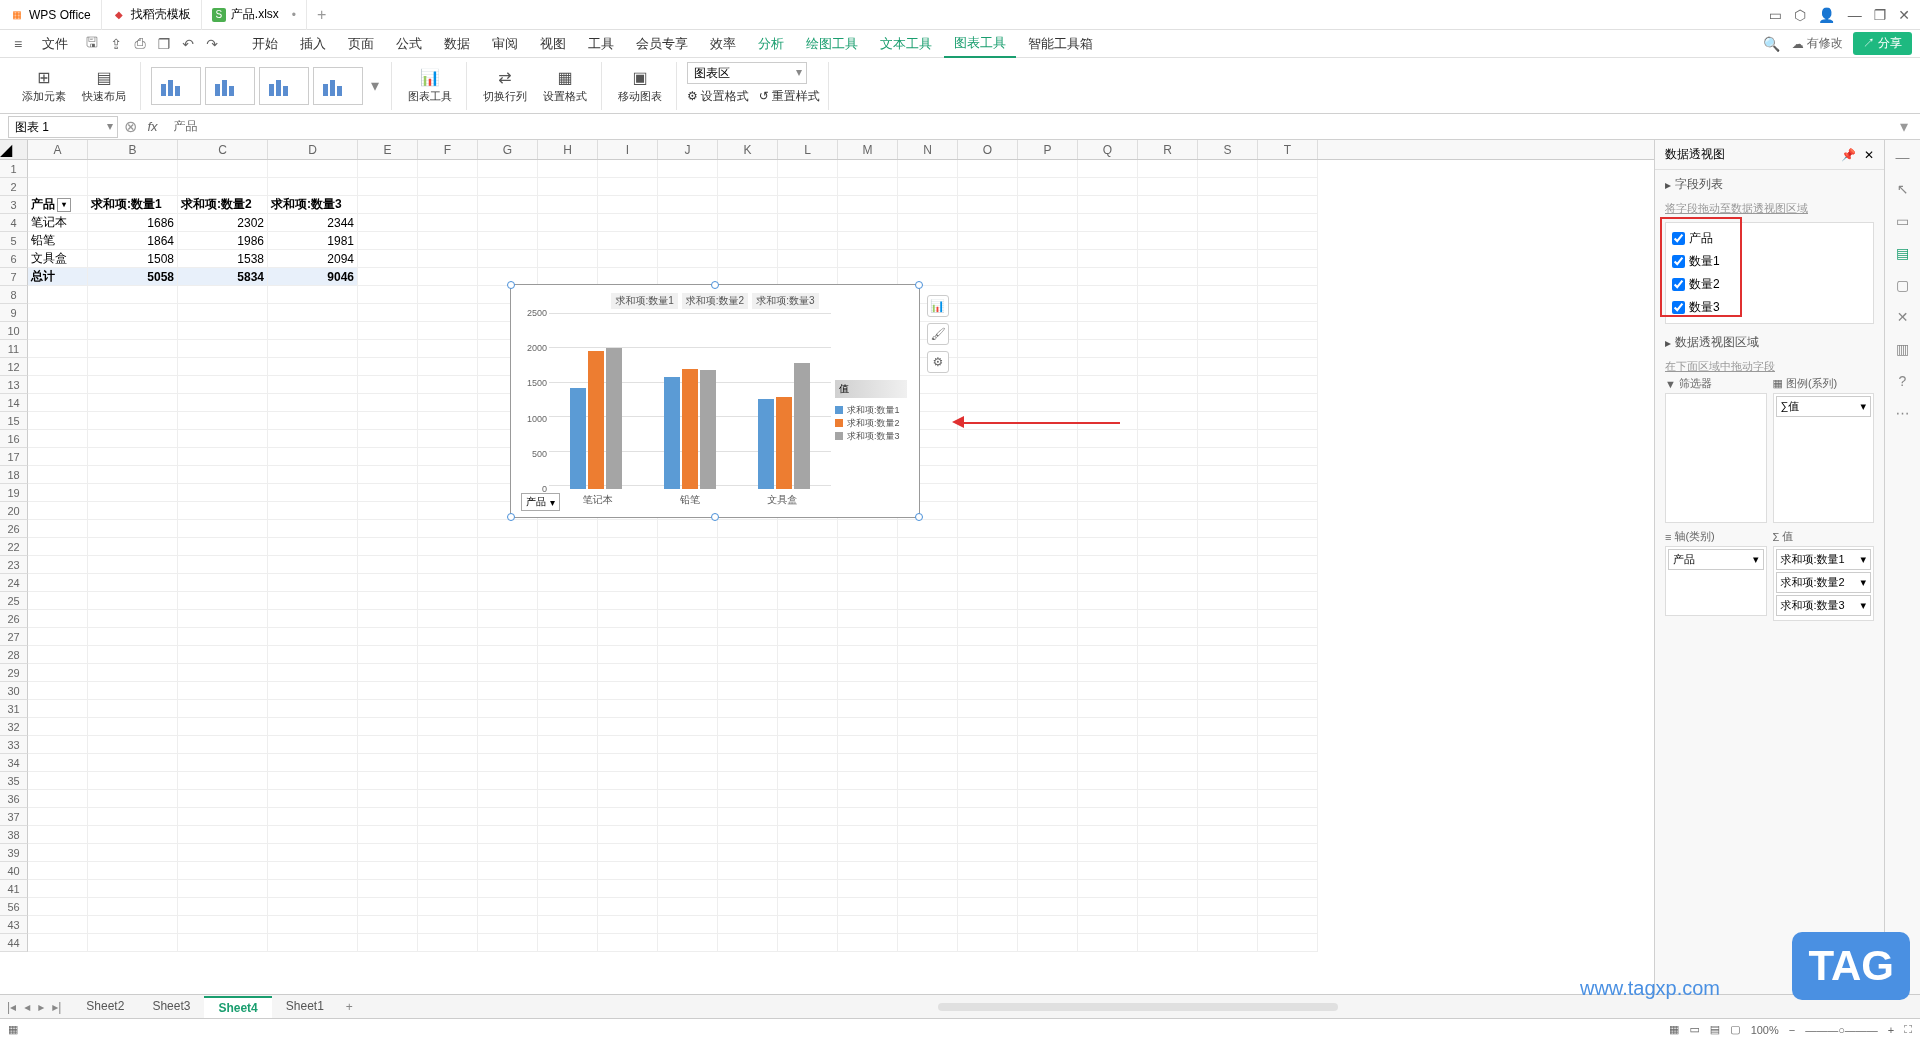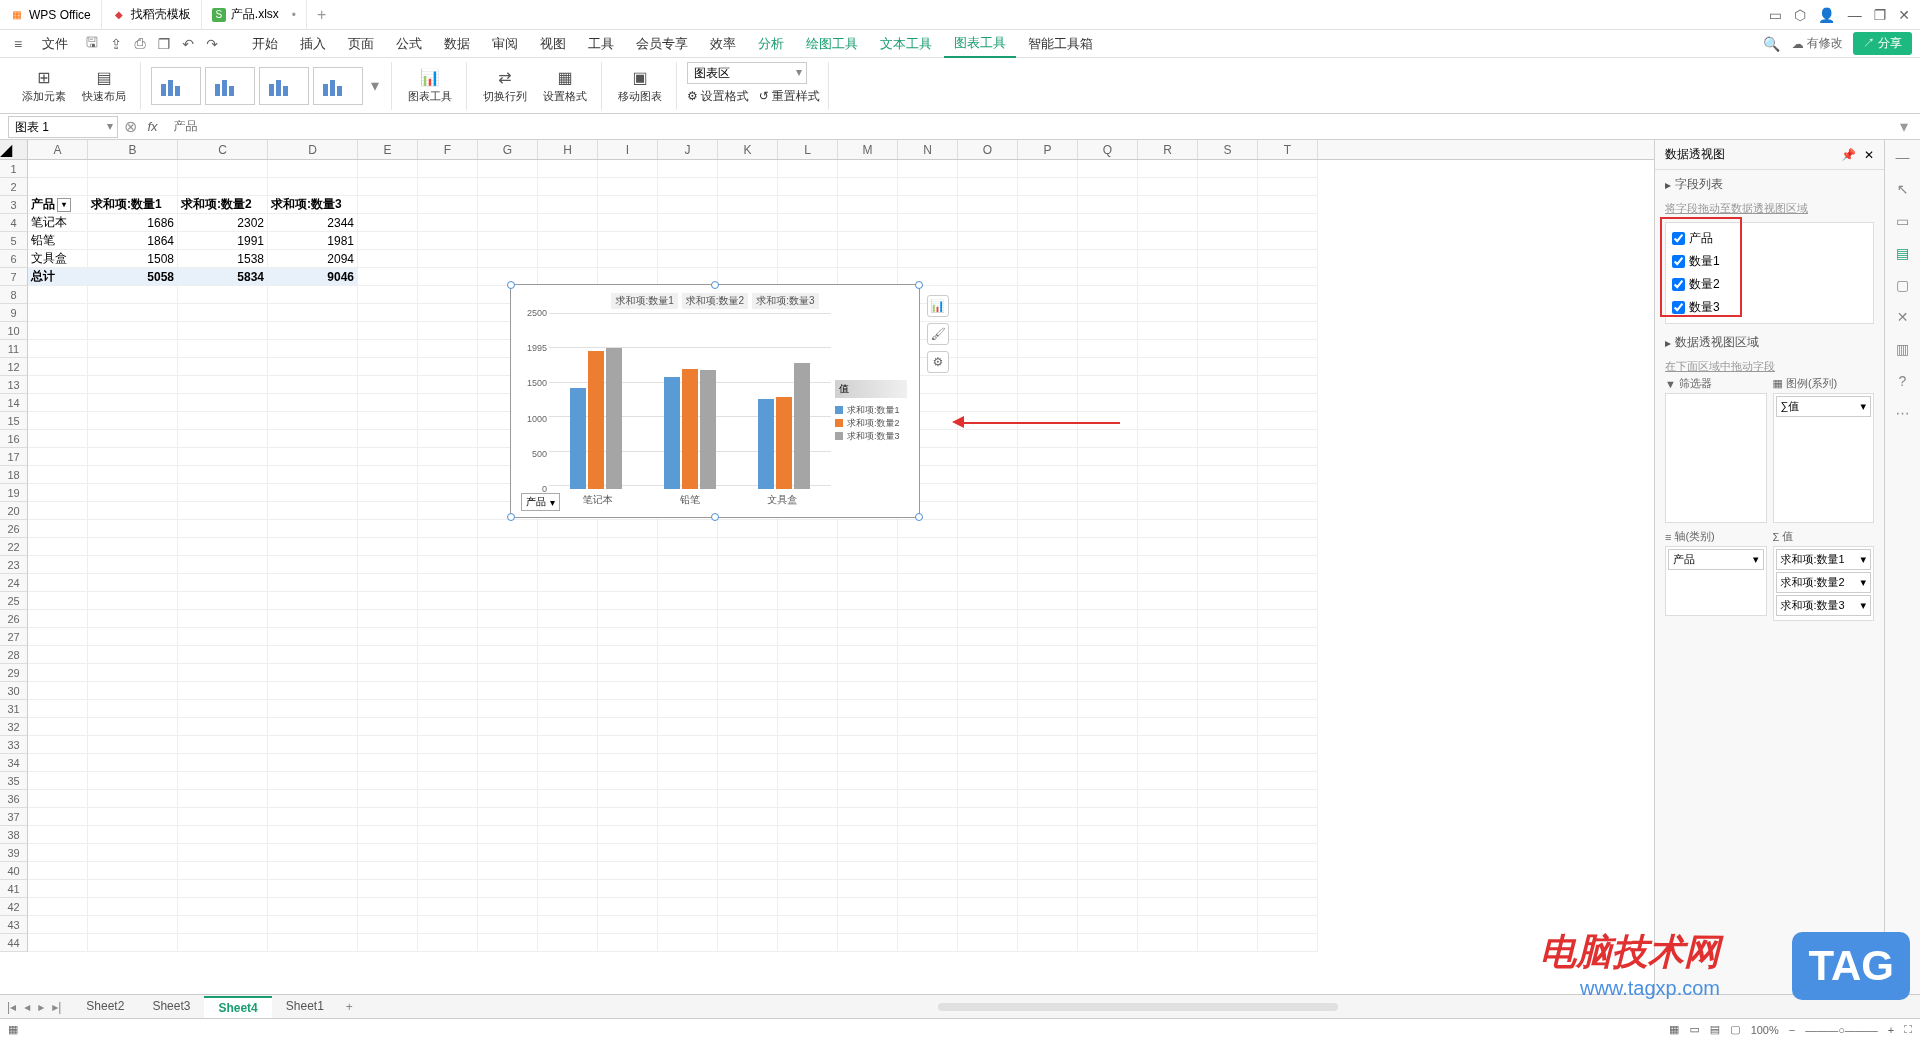--- a/index.html
+++ b/index.html
@@ -344,21 +344,21 @@
           <div class="row-h">32</div>
           <div class="row-h">33</div>
           <div class="row-h">34</div>
           <div class="row-h">35</div>
           <div class="row-h">36</div>
           <div class="row-h">37</div>
           <div class="row-h">38</div>
           <div class="row-h">39</div>
           <div class="row-h">40</div>
           <div class="row-h">41</div>
-          <div class="row-h">42</div>
+          <div class="row-h">56</div>
           <div class="row-h">43</div>
           <div class="row-h">44</div>
         </div>
       <div class="cells" id="cells">
           <div class="cell-row">
             <div class="cell" style="width: 60px;"></div>
             <div class="cell" style="width: 90px;"></div>
             <div class="cell" style="width: 90px;"></div>
             <div class="cell" style="width: 90px;"></div>
             <div class="cell" style="width: 60px;"></div>
@@ -440,21 +440,21 @@
             <div class="cell" style="width: 60px;"></div>
             <div class="cell" style="width: 60px;"></div>
             <div class="cell" style="width: 60px;"></div>
             <div class="cell" style="width: 60px;"></div>
             <div class="cell" style="width: 60px;"></div>
             <div class="cell" style="width: 60px;"></div>
           </div>
           <div class="cell-row">
             <div class="cell" style="width: 60px;">铅笔</div>
             <div class="cell right" style="width: 90px;">1864</div>
-            <div class="cell right" style="width: 90px;">1991</div>
+            <div class="cell right" style="width: 90px;">1986</div>
             <div class="cell right" style="width: 90px;">1981</div>
             <div class="cell" style="width: 60px;"></div>
             <div class="cell" style="width: 60px;"></div>
             <div class="cell" style="width: 60px;"></div>
             <div class="cell" style="width: 60px;"></div>
             <div class="cell" style="width: 60px;"></div>
             <div class="cell" style="width: 60px;"></div>
             <div class="cell" style="width: 60px;"></div>
             <div class="cell" style="width: 60px;"></div>
             <div class="cell" style="width: 60px;"></div>
@@ -1346,21 +1346,21 @@
               <div class="grid-line" style="top: 17.6%;"></div>
               <div class="grid-line" style="top: 35.2%;"></div>
               <div class="grid-line" style="top: 52.8%;"></div>
               <div class="grid-line" style="top: 70.4%;"></div>
               <div class="grid-line" style="top: 88%;"></div>
             <div class="y-axis" id="y-axis">
                 <div class="y-tick" style="top: 100%;">0</div>
                 <div class="y-tick" style="top: 80%;">500</div>
                 <div class="y-tick" style="top: 60%;">1000</div>
                 <div class="y-tick" style="top: 40%;">1500</div>
-                <div class="y-tick" style="top: 20%;">1995</div>
+                <div class="y-tick" style="top: 20%;">2000</div>
                 <div class="y-tick" style="top: 0%;">2500</div>
               </div>
             <div class="bars-area" id="bars-area">
                 <div class="bar-group">
                   <div class="bar c1" style="height: 101.16px;"></div>
                   <div class="bar c2" style="height: 138.12px;"></div>
                   <div class="bar c3" style="height: 140.64px;"></div>
                 </div>
                 <div class="bar-group">
                   <div class="bar c1" style="height: 111.84px;"></div>
@@ -1530,16 +1530,15 @@
     <span>▢</span>
     <span>100%</span>
     <span>−</span>
     <span>———○———</span>
     <span>+</span>
     <span>⛶</span>
   </div>
 </div>
 
 <div class="watermark" style="right:200px">
-  <div class="watermark-text1">电脑技术网</div>
   <div class="watermark-text2">www.tagxp.com</div>
 </div>
 <div class="watermark-tag">TAG</div>
 
 </body></html>

